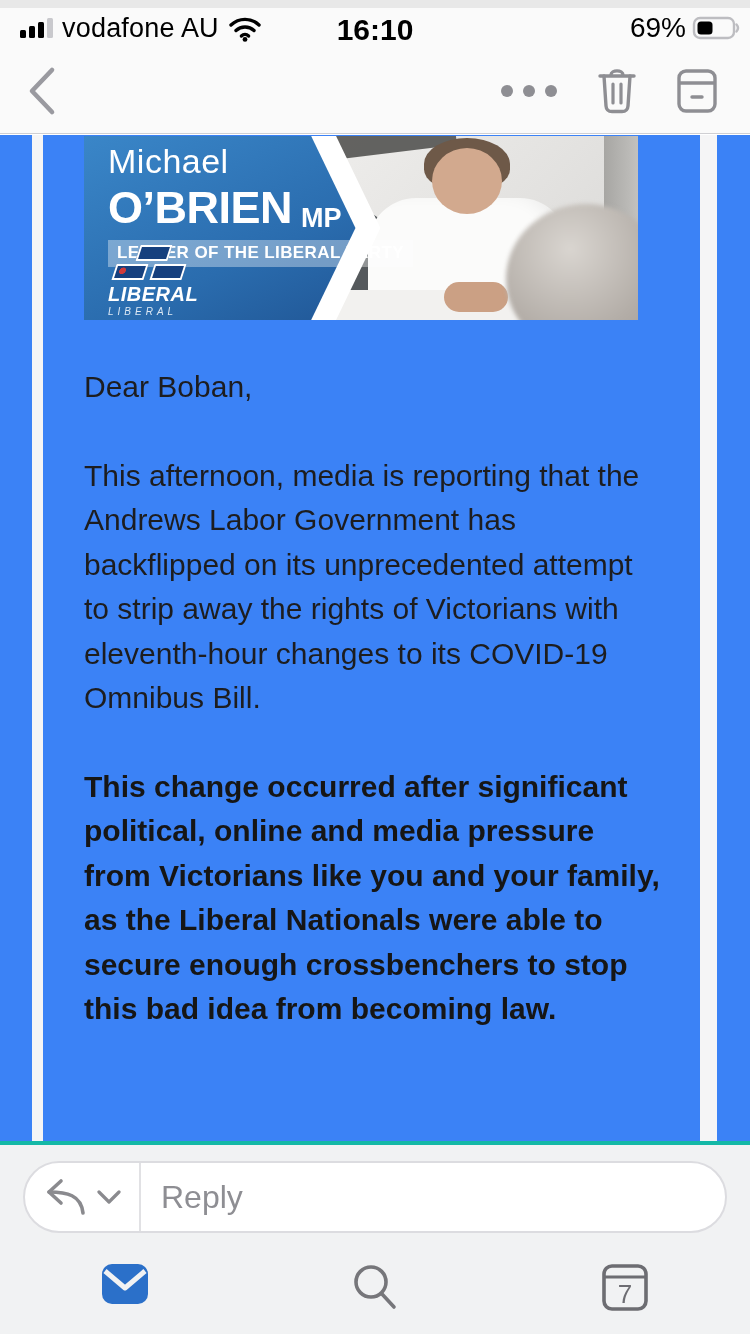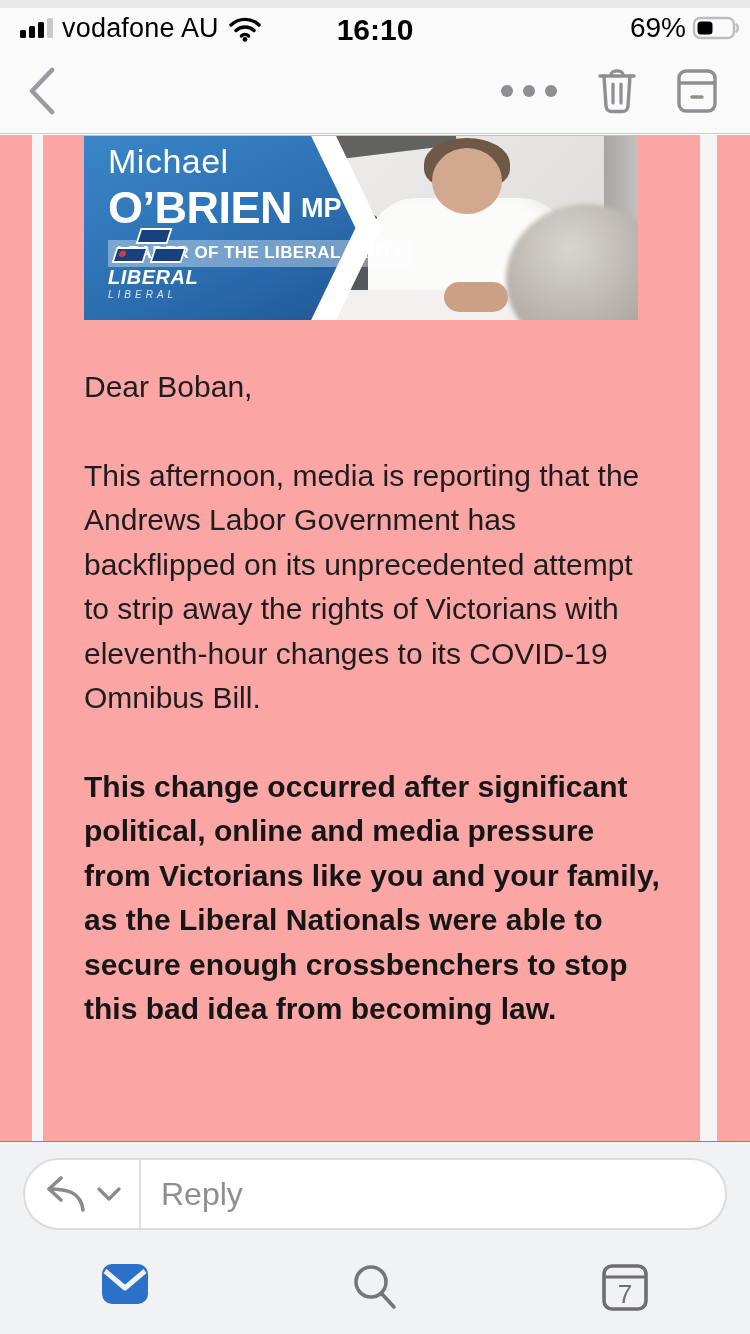--- a/index.html
+++ b/index.html
@@ -20,21 +20,21 @@
   .carrier { font-size:27px; color:#000; letter-spacing:.2px; }
   .status-time { position:absolute; left:0; top:5px; width:750px; text-align:center; font-size:30px; font-weight:700; color:#000; }
   .status-right { position:absolute; right:8px; top:0; height:40px; display:flex; align-items:center; gap:6px; }
   .battery-pct { font-size:28px; color:#000; }
   
   .nav-bar { position:absolute; left:0; top:40px; width:750px; height:86px; background:#fafafa; border-bottom:1px solid #cfcfd3; }
   .back-btn { position:absolute; left:26px; top:17px; width:40px; height:52px; display:flex; align-items:center; }
   .nav-right { position:absolute; right:32px; top:0; height:86px; display:flex; align-items:center; gap:38px; }
   .nav-icon-btn { display:flex; align-items:center; justify-content:center; }
   
-  .content { position:absolute; left:0; top:127px; width:750px; height:1006px; background:#fca5a5; overflow:hidden;text-decoration:underline; }
+  .content { position:absolute; left:0; top:127px; width:750px; height:1006px; background:#3b82f6; overflow:hidden;text-decoration:underline; }
   .side-band { position:absolute; top:0; bottom:0; background:#f5f5f6; }
   .side-band.left { left:32px; width:11px; }
   .side-band.right { left:700px; width:17px; }
   
   .banner { position:absolute; left:84px; top:1px; width:554px; height:184px; overflow:hidden; background:#dddddb; }
   .banner-photo { position:absolute; left:40%; top:0; right:0; bottom:0; background:linear-gradient(135deg,#efeeec 0%,#e3e2e0 55%,#d8d7d5 100%); overflow:hidden; }
   .ph { position:absolute; }
   .ph-frame { left:0; top:-8px; width:150px; height:26px; background:#4a4a48; transform:rotate(-7deg); opacity:.85; }
   .ph-wall-band { right:0; top:0; width:34px; height:100%; background:linear-gradient(90deg,#a7a6a3,#c2c1be); }
   .ph-chair { left:4px; top:78px; width:70px; height:86px; background:#55595c; border-radius:10px; }
@@ -42,40 +42,40 @@
   .ph-face { left:126px; top:12px; width:70px; height:66px; background:#d2a98e; border-radius:50%; }
   .ph-shirt { left:62px; top:62px; width:200px; height:130px; background:#fbfbfa; border-radius:48px 48px 20px 20px; box-shadow:inset -14px -6px 18px rgba(0,0,0,.06); }
   .ph-table { left:0; bottom:0; width:78%; height:30px; background:#f2f1ef; }
   .ph-hands { left:138px; bottom:8px; width:64px; height:30px; background:#cba084; border-radius:16px; }
   .ph-fg-head { right:-28px; bottom:-34px; width:160px; height:150px; background:radial-gradient(circle at 40% 30%,#d9d5d0 0%,#b3ada7 60%,#9d968f 100%); border-radius:50%; filter:blur(2px); }
   .ph-fg-shoulder { right:-30px; bottom:-46px; width:120px; height:70px; background:#b9bec3; border-radius:40px; filter:blur(3px); }
   .banner-stripe { position:absolute; inset:0; background:#fff; clip-path:polygon(41% 0, 45.5% 0, 53.5% 50%, 45.5% 100%, 41% 100%); }
   .banner-blue { position:absolute; inset:0; background:linear-gradient(155deg,#3a86c8 0%,#2a6cae 45%,#163f7c 100%); clip-path:polygon(0 0, 41% 0, 49% 50%, 41% 100%, 0 100%); }
   .banner-content { position:absolute; left:24px; top:6px; z-index:3; }
   .banner-first { font-size:34px; font-weight:300; color:#fff; letter-spacing:.5px; }
-  .banner-surname-row { margin-top:1px; display:flex; align-items:center; gap:9px; }
+  .banner-surname-row { margin-top:1px; display:flex; align-items:flex-end; gap:9px; }
   .banner-surname { font-size:45px; font-weight:800; color:#fff; letter-spacing:-.5px; }
   .banner-postnominal { font-size:27px; font-weight:800; color:#fff; }
   .banner-role { display:table; margin-top:6px; background:rgba(255,255,255,.36); color:#fff; font-size:17px; font-weight:700; letter-spacing:.4px; padding:3px 9px 4px; }
   .banner-role + .banner-role { margin-top:5px; }
-  .logo { position:absolute; left:24px; bottom:20px; z-index:3; }
+  .logo { position:absolute; left:24px; bottom:3px; z-index:3; }
   .logo-blocks { position:relative; width:100px; height:37px; }
   .logo-block { position:absolute; border:2px solid #fff; background:#16407e; transform:skewX(-18deg); }
   .lb1 { left:30px; top:0; width:32px; height:16px; }
   .lb2 { left:44px; top:19px; width:32px; height:16px; }
   .lb3 { left:6px; top:19px; width:32px; height:16px;
          background:#16407e radial-gradient(circle at 22% 40%, #d03a3a 0 3px, transparent 3.6px); }
   .logo-name { font-size:20px; font-weight:900; font-style:italic; color:#fff; letter-spacing:.5px; margin-top:1px; }
   .logo-sub { font-size:10px; font-style:italic; color:#dce8f4; letter-spacing:4px; }
   
   .email-text { position:absolute; left:84px; top:230px; width:582px; font-size:30px; line-height:44.5px; color:#1d1d1f; }
   .email-text p { margin:0 0 44px 0; }
   .email-text .bold { font-weight:700; color:#161616; }
   
-  .reply-section { position:absolute; left:0; top:1133px; width:750px; height:115px; background:#f1f2f3; border-top:1px solid #14b8a6; }
+  .reply-section { position:absolute; left:0; top:1133px; width:750px; height:115px; background:#f1f2f3; border-top:4px solid #14b8a6; }
   .reply-pill { position:absolute; left:23px; top:16px; width:704px; height:72px; background:#fff; border:2px solid #dcdce0; border-radius:37px; display:flex; align-items:center; }
   .reply-btn { display:flex; align-items:center; gap:10px; padding:0 18px 0 20px; height:100%; }
   .reply-divider { width:2px; height:100%; background:#e1e1e4; }
   .reply-input { border:none; outline:none; background:transparent; font-family:inherit; font-size:32px; color:#555; padding:0 20px; width:540px; }
   .reply-input::placeholder { color:#8e8e93; opacity:1; }
   
   .tab-bar { position:absolute; left:0; top:1248px; width:750px; height:86px; background:#f1f2f3; }
   .tab-item { position:absolute; top:7px; width:60px; height:52px; display:flex; align-items:flex-start; justify-content:center; }
   .tab-mail { left:95px; } .tab-search { left:345px; } .tab-calendar { left:595px; }
   .calendar-day { position:absolute; left:0; top:16px; width:60px; text-align:center; font-size:26px; color:#6d6d72; }

